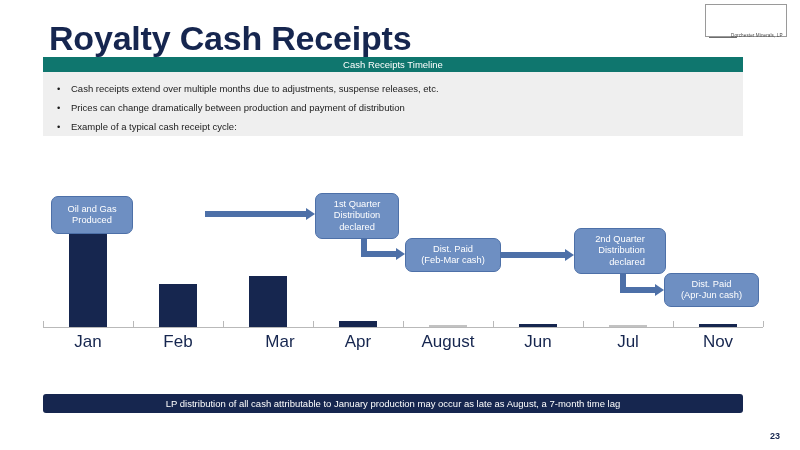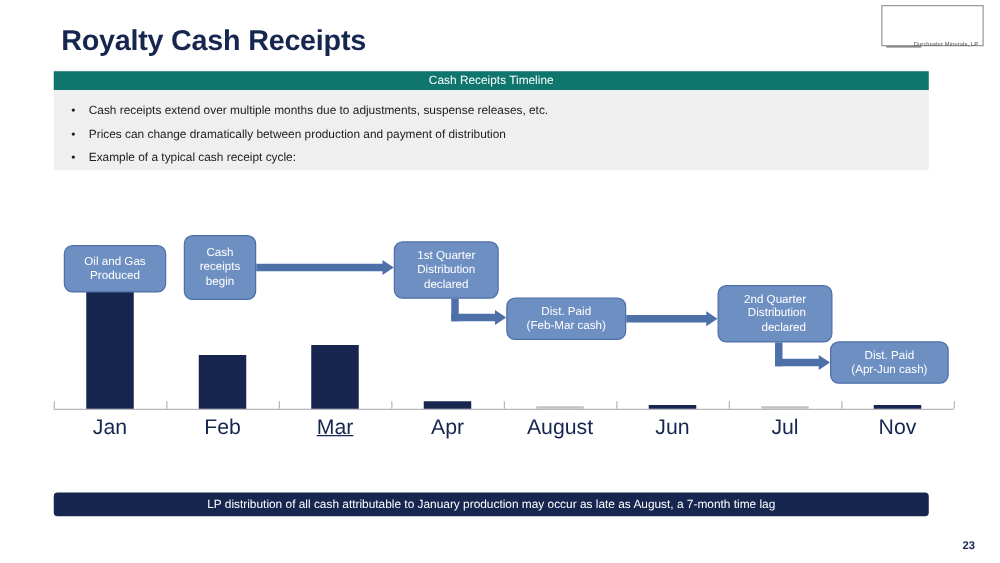--- a/index.html
+++ b/index.html
@@ -62,21 +62,21 @@
     color: #4a4a4a;
     letter-spacing: 0.1px;
     white-space: nowrap;
   }
 
   
   .page-title {
     position: absolute;
     left: 49px;
     top: 21px;
-    font-size: 23px;
+    font-size: 34px;
     font-weight: bold;
     color: #16264f;
     letter-spacing: -0.2px;
     line-height: 1;
   }
 
   
   .info-panel {
     position: absolute;
     left: 43px;
@@ -258,35 +258,32 @@
       <div class="bar" style="left: 206px; width: 38px; height: 51px; bottom: 28px;"></div>
       <div class="bar" style="left: 296px; width: 38px; height: 6px; bottom: 28px;"></div>
       <div class="bar faint" style="left: 386px; width: 38px; height: 2px; bottom: 28px;"></div>
       <div class="bar" style="left: 476px; width: 38px; height: 3px; bottom: 28px;"></div>
       <div class="bar faint" style="left: 566px; width: 38px; height: 2px; bottom: 28px;"></div>
       <div class="bar" style="left: 656px; width: 38px; height: 3px; bottom: 28px;"></div>
     </div>
   <div id="xlabels">
       <div class="x-label" style="left: 0px; width: 90px;">Jan</div>
       <div class="x-label" style="left: 90px; width: 90px;">Feb</div>
-      <div class="x-label" style="left: 180px; width: 90px; text-decoration: underline;">Mar</div>
+      <div class="x-label" style="left: 192px; width: 90px;">Mar</div>
       <div class="x-label" style="left: 270px; width: 90px;">Apr</div>
       <div class="x-label" style="left: 360px; width: 90px;">August</div>
       <div class="x-label" style="left: 450px; width: 90px;">Jun</div>
       <div class="x-label" style="left: 540px; width: 90px;">Jul</div>
       <div class="x-label" style="left: 630px; width: 90px;">Nov</div>
     </div>
 
   <div class="flow-box" style="left:8px;  top:16px;  width:82px;  height:38px;">
     <span>Oil and Gas<br>Produced</span>
   </div>
 
-  <div class="flow-box" style="left:104px; top:8px;  width:58px;  height:52px;">
-    <span>Cash<br>receipts<br>begin</span>
-  </div>
 
   <div class="flow-box" style="left:272px; top:13px; width:84px;  height:46px;">
     <span>1st Quarter<br>Distribution<br>declared</span>
   </div>
 
   <div class="flow-box" style="left:362px; top:58px; width:96px;  height:34px;">
     <span>Dist. Paid<br>(Feb-Mar cash)</span>
   </div>
 
   <div class="flow-box" style="left:531px; top:48px; width:92px;  height:46px;text-align:right;">

